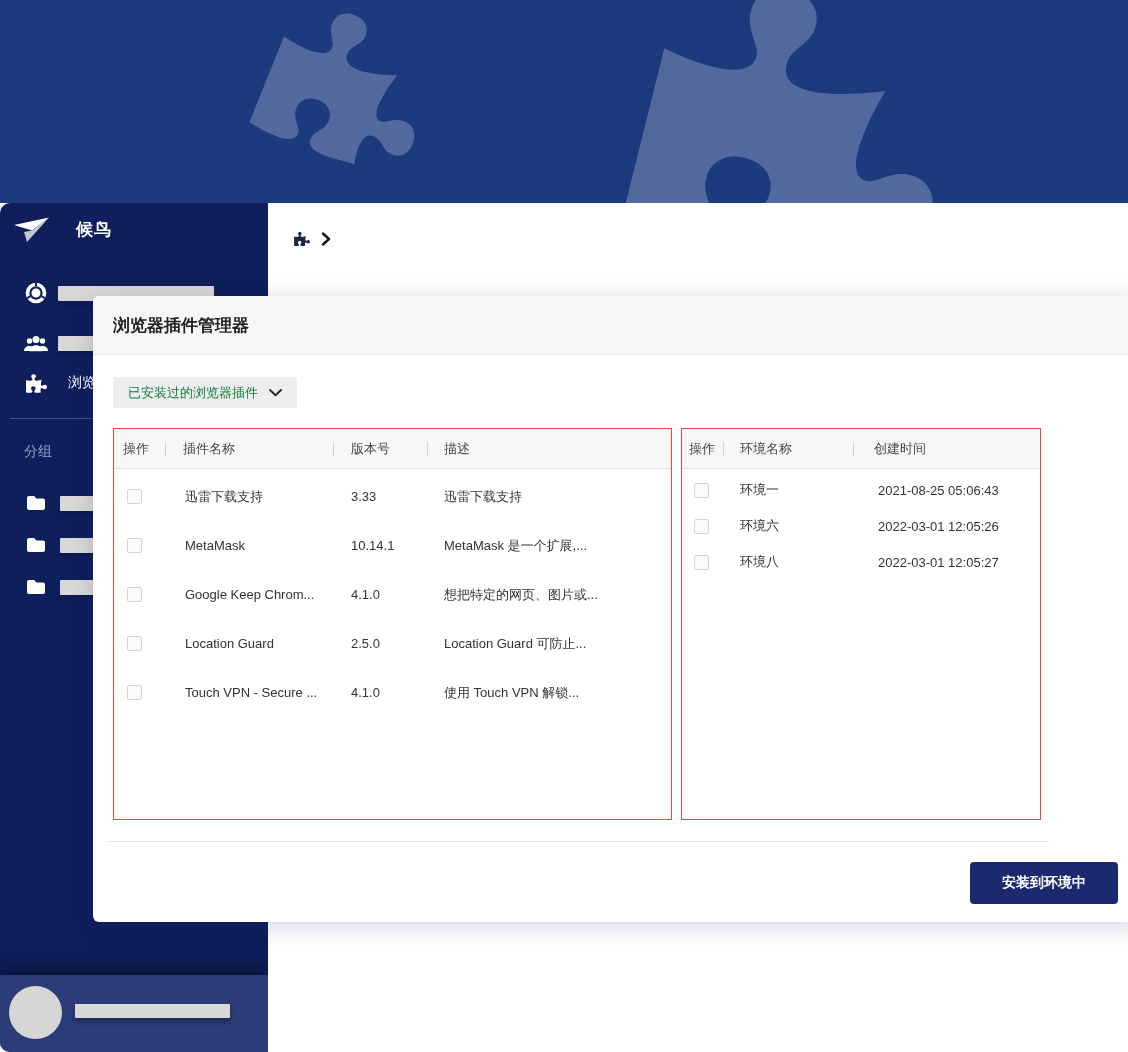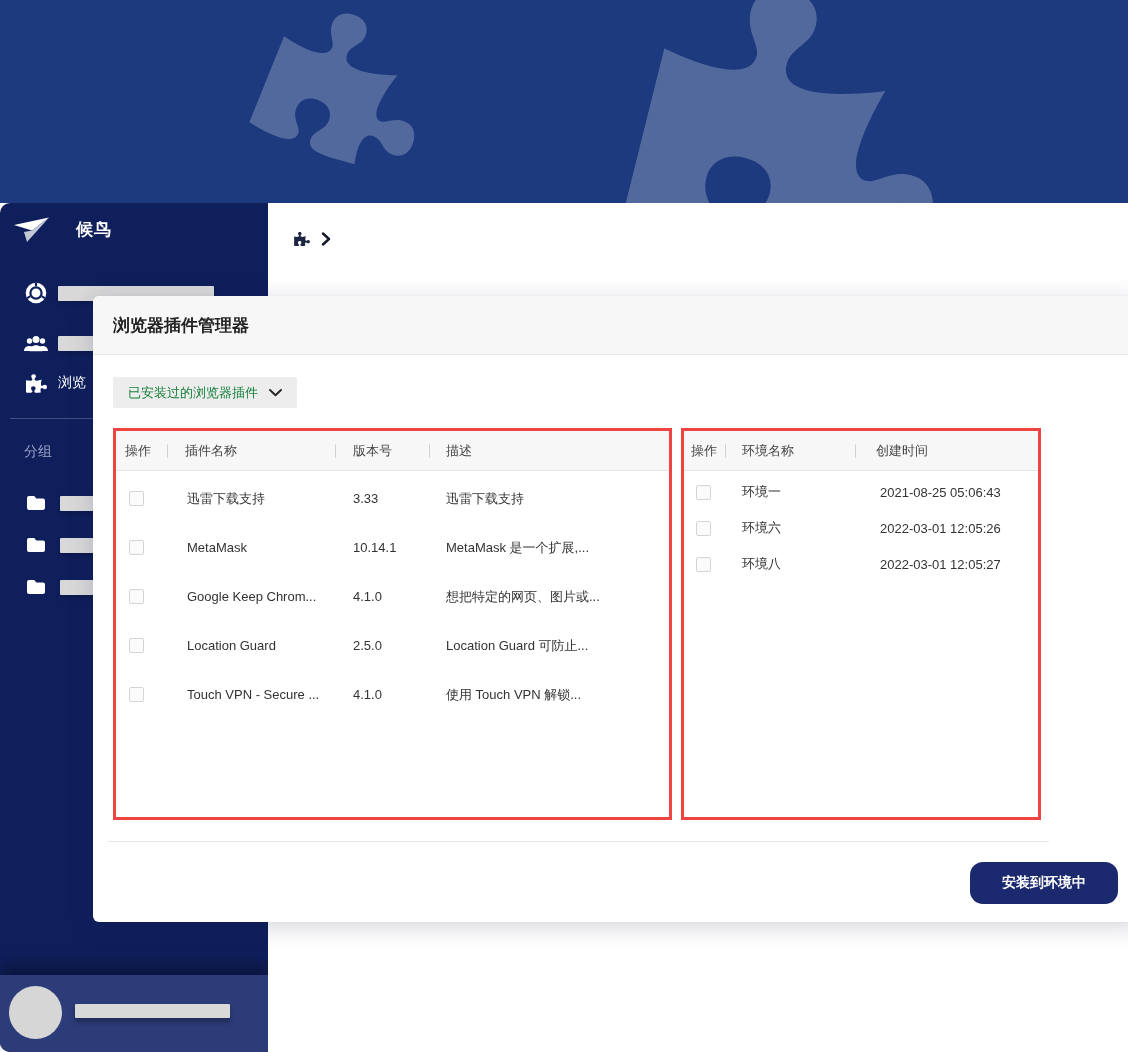--- a/index.html
+++ b/index.html
@@ -19,21 +19,21 @@
   
   .sidebar{position:absolute;left:0;top:203px;width:268px;height:849px;background:var(--sidebar);
            border-radius:10px 0 0 10px;overflow:hidden}
   .logo-row{position:absolute;left:13px;top:13px;display:flex;align-items:center;gap:25px}
   .logo-text{color:#fff;font-size:17px;font-weight:bold;letter-spacing:1px}
   .nav-list{position:absolute;left:0;top:79px;right:0}
   .nav-item{display:flex;align-items:center;padding-left:24px;height:22px}
   .nav-item:nth-child(1){margin-bottom:28px}
   .nav-item:nth-child(2){margin-bottom:18px}
   .nav-icon{width:24px;height:22px;display:flex;align-items:center;justify-content:center;color:#fff}
-  .nav-label{color:#fff;font-size:14px;margin-left:10px;white-space:nowrap}
+  .nav-label{color:#fff;font-size:14px;margin-left:20px;white-space:nowrap}
   .bar{height:15px;border-radius:1px;background:var(--bar);margin-left:10px;box-shadow:0 3px 4px rgba(0,0,0,.18)}
   .nav-item .bar{width:156px}
   .side-divider{position:absolute;left:10px;top:215px;width:248px;height:1px;background:rgba(255,255,255,.22)}
   .group-label{position:absolute;left:24px;top:240px;color:#98a2c8;font-size:14px}
   .folder-list{position:absolute;left:0;top:291px;right:0}
   .folder-item{display:flex;align-items:center;padding-left:24px;height:18px;margin-bottom:24px}
   .folder-item .bar{width:148px;margin-left:12px}
   .side-footer{position:absolute;left:0;bottom:0;width:268px;height:77px;background:var(--footer);
                box-shadow:0 -10px 16px rgba(0,0,0,.35)}
   .avatar{position:absolute;left:9px;top:11px;width:53px;height:53px;border-radius:50%;background:#d6d6d6}
@@ -49,21 +49,21 @@
   .modal{position:absolute;left:93px;top:296px;width:1049px;height:626px;background:#fff;border-radius:6px;
          box-shadow:0 5px 24px rgba(20,30,70,.18), 0 0 1px rgba(0,0,0,.15)}
   .modal-header{height:59px;background:#f7f7f7;border-bottom:1px solid #e8e8e8;border-radius:6px 6px 0 0;
                 display:flex;align-items:center;padding:0 20px}
   .modal-title{font-size:17px;font-weight:bold;color:#222}
   .dropdown{position:absolute;left:20px;top:81px;height:31px;background:#ededed;border-radius:2px;
             display:inline-flex;align-items:center;gap:11px;padding:0 15px;cursor:pointer}
   .dropdown-value{font-size:13px;color:#15803d}
   .chev-down{display:flex;color:#262626}
 
-  .tbl{position:absolute;top:132px;border:3px solid #ef4444;background:#fff}
+  .tbl{position:absolute;top:132px;border:1px solid #ef4444;background:#fff}
   .tbl-left{left:20px;width:559px;height:392px}
   .tbl-right{left:588px;width:360px;height:392px}
   .thead{height:40px;background:#f7f7f7;border-bottom:1px solid #e5e5e5;display:grid;align-items:center;
          font-size:13px;color:#454545}
   .tbl-left .thead, .tbl-left .trow{grid-template-columns:52px 168px 94px 1fr}
   .tbl-right .thead, .tbl-right .trow{grid-template-columns:42px 130px 1fr}
   .hc{position:relative;height:100%;display:flex;align-items:center;white-space:nowrap;overflow:hidden}
   .hc:not(:last-child)::after{content:"";position:absolute;right:0;top:50%;transform:translateY(-50%);
       width:1px;height:13px;background:#d2d2d2}
   .tbl-left .hc:nth-child(1){padding-left:9px}
@@ -82,21 +82,21 @@
   .tbl-left .c-ver{padding-left:17px}
   .tbl-left .c-desc{padding-left:16px;padding-right:6px}
   .tbl-right .c-env{padding-left:16px}
   .tbl-right .c-time{padding-left:24px;padding-right:4px}
   .checkbox{width:15px;height:15px;border:1px solid #d4d4d4;border-radius:2px;background:#fbfbfb;cursor:pointer}
   .tbl-left .checkbox{margin-left:13px}
   .tbl-right .checkbox{margin-left:12px}
 
   .modal-divider{position:absolute;left:15px;top:545px;width:941px;height:1px;background:#e4e4ea}
   .install-btn{position:absolute;top:566px;right:24px;width:148px;height:42px;background:var(--accent);
-               color:#fff;font-size:14px;font-weight:bold;border:none;border-radius:13px;cursor:pointer;
+               color:#fff;font-size:14px;font-weight:bold;border:none;border-radius:4px;cursor:pointer;
                font-family:"Liberation Sans",sans-serif}
 </style>
 </head>
 <body>
 
 <div class="stage">
 
   <div class="banner">
     <span class="puzzle-a"><svg width="160" height="142" viewBox="0 0 576 512">
           <path fill="currentColor" d="M519.442 288.651c-41.519 0-59.5 31.593-82.058 31.593C377.409 320.244 432 144 432 144s-196.288 80-196.288-3.297c0-35.827 36.288-46.25 36.288-85.985C272 19.216 243.885 0 210.539 0c-34.654 0-66.366 18.891-66.366 56.346 0 41.364 31.711 59.277 31.711 81.75C175.885 207.719 0 166.758 0 166.758v333.237s178.635 41.047 178.635-28.662c0-22.473-40-40.107-40-81.471 0-37.456 29.25-56.346 63.577-56.346 33.673 0 61.788 19.216 61.788 54.717 0 39.735-36.288 50.158-36.288 85.985 0 60.803 129.675 25.73 181.23 25.73 0 0-34.725-120.101 25.827-120.101 35.962 0 46.423 36.152 86.308 36.152C556.712 416 576 387.99 576 354.443c0-34.199-18.962-65.792-56.558-65.792z"></path>

